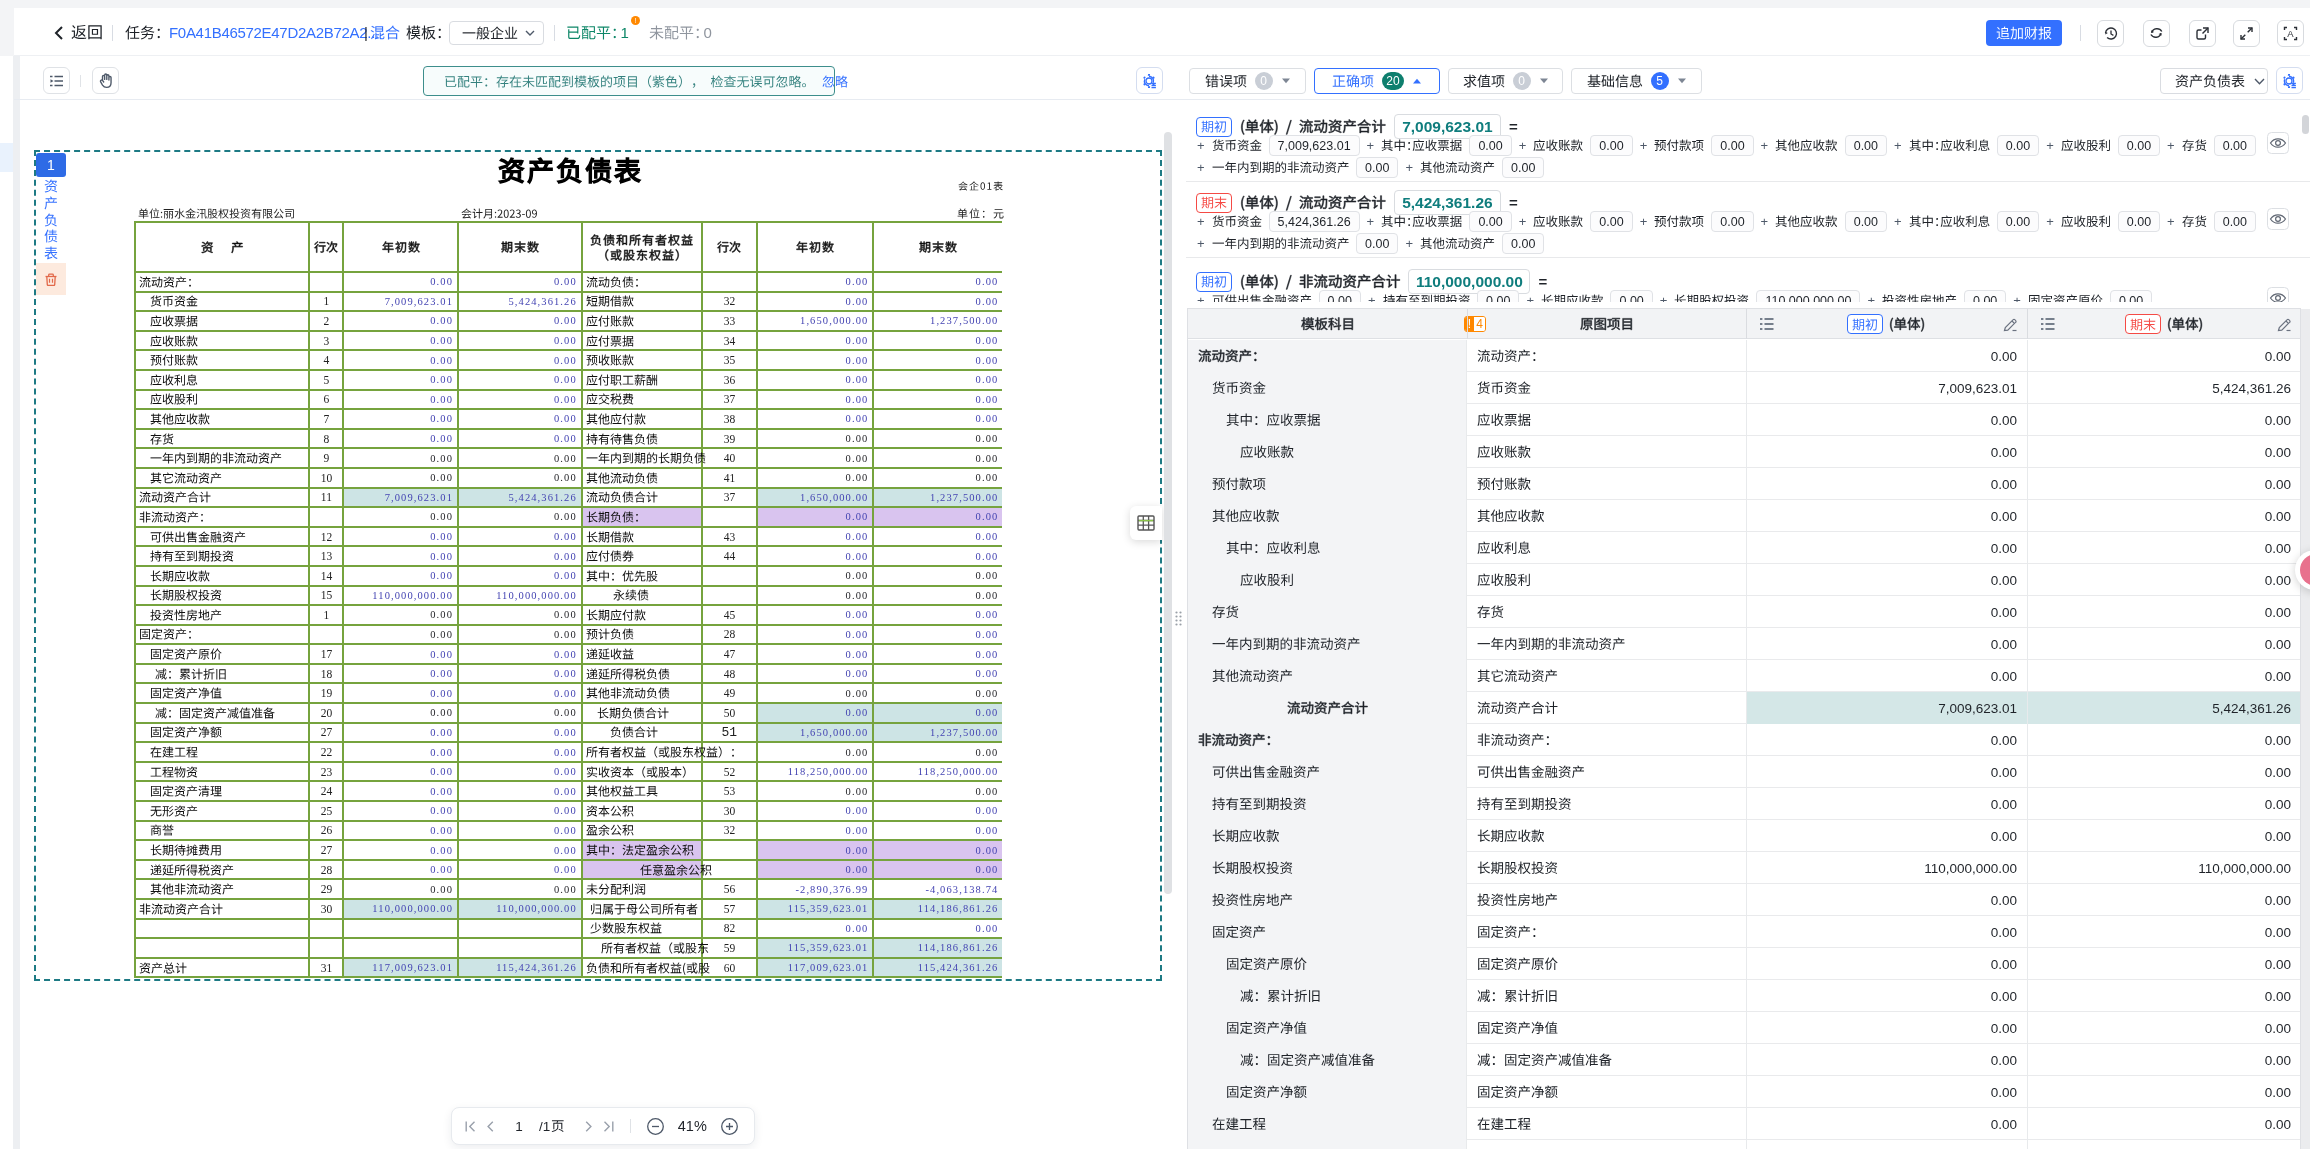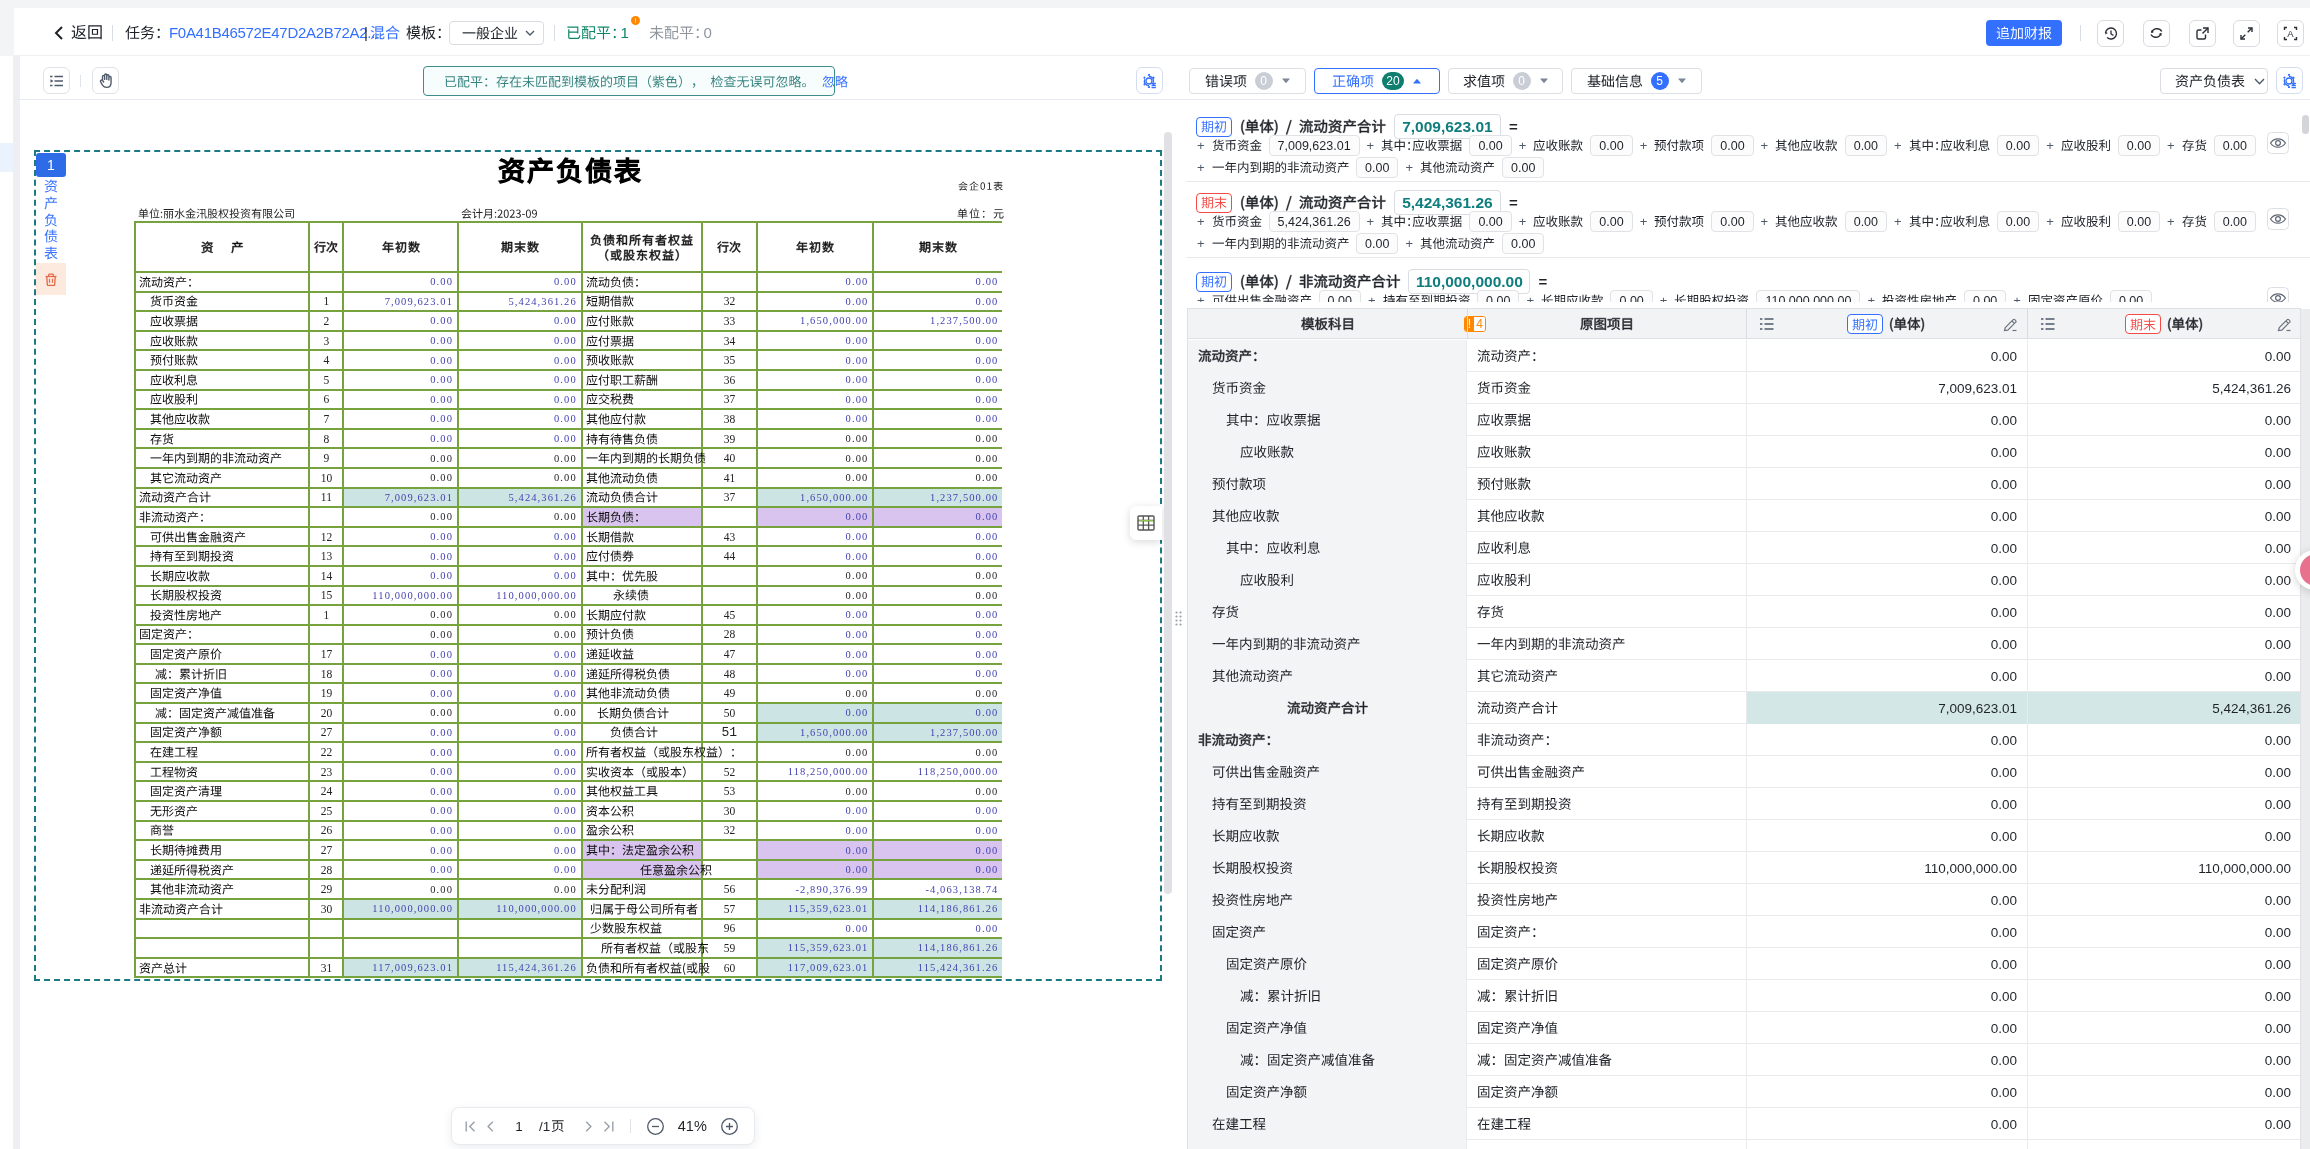--- a/index.html
+++ b/index.html
@@ -1972,21 +1972,21 @@
           <use href="#g175"></use>
           <use href="#g83" x="250"></use>
           <use href="#g65" x="500"></use>
           <use href="#g91" x="750"></use>
           <use href="#g66" x="1000"></use>
           <use href="#g89" x="1250"></use>
         </svg>
       </div>
     </div>
     <div style="background:#fff;">
-      <div class="flex" style="height:100%;justify-content:center;font-family:'Liberation Serif',serif;font-size:11.5px;color:#222">96</div>
+      <div class="flex" style="height:100%;justify-content:center;font-family:'Liberation Serif',serif;font-size:11.5px;color:#222">82</div>
     </div>
     <div style="background:#fff;">
       <div class="flex" style="height:100%;justify-content:flex-end;padding-right:4px;font-family:'Liberation Serif',serif;font-size:10.5px;letter-spacing:1.1px;color:#4343b2">0.00</div>
     </div>
     <div style="background:#fff;">
       <div class="flex" style="height:100%;justify-content:flex-end;padding-right:4px;font-family:'Liberation Serif',serif;font-size:10.5px;letter-spacing:1.1px;color:#4343b2">0.00</div>
     </div>
     <div style="background:#fff;"></div>
     <div style="background:#fff;"></div>
     <div style="background:#fff;"></div>

